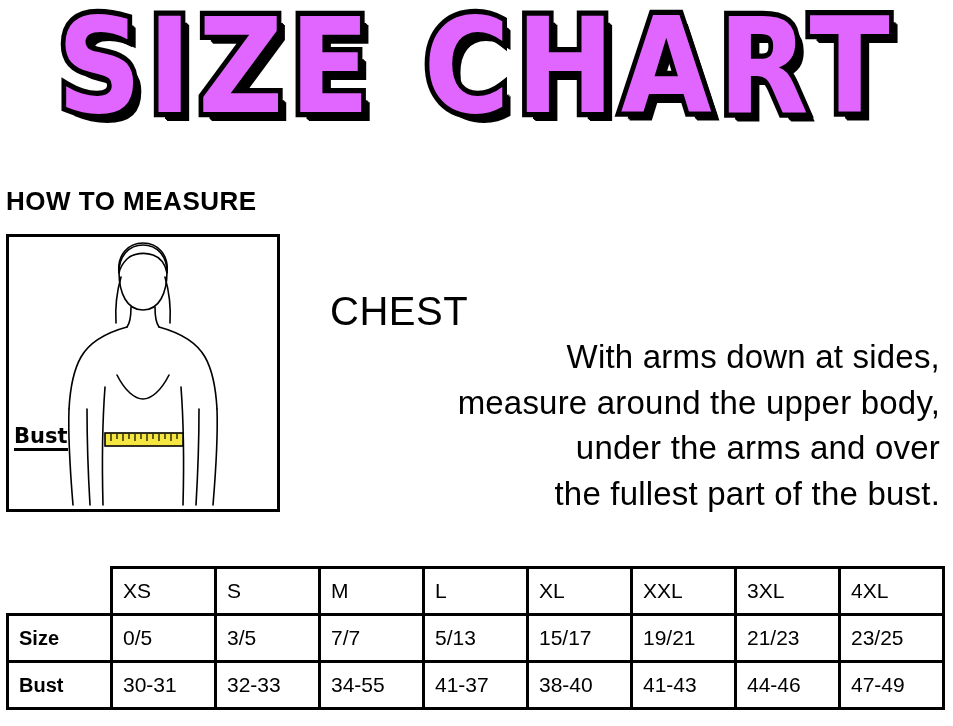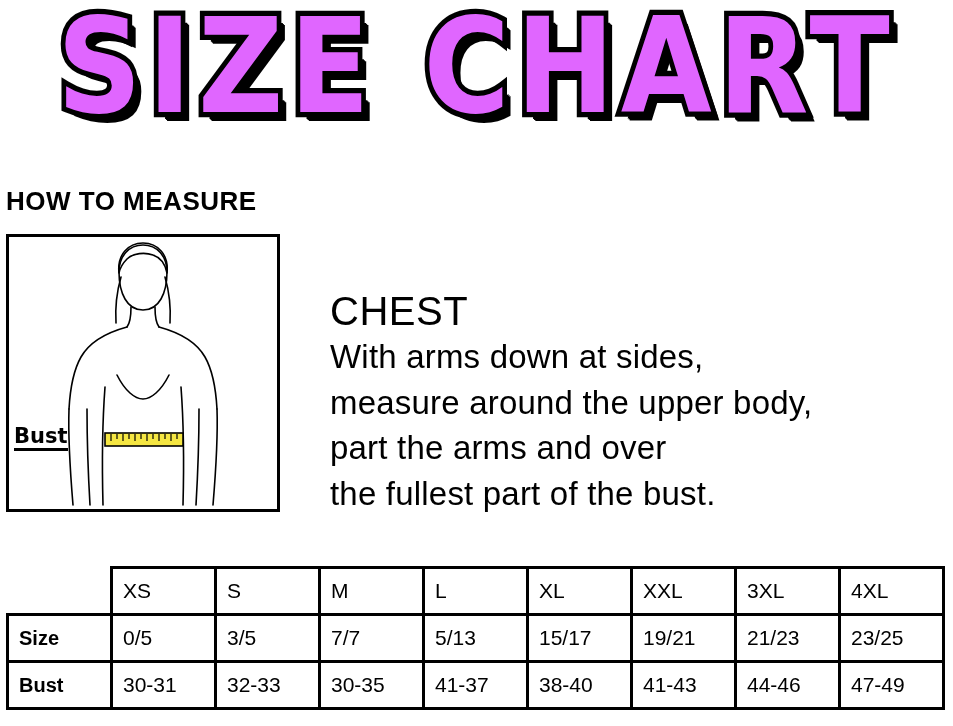--- a/index.html
+++ b/index.html
@@ -97,20 +97,21 @@
     line-height: 46px;
     letter-spacing: 0.5px;
   }
   .chest-line {
     font-family: "Liberation Sans", sans-serif;
     font-weight: normal;
     font-size: 33px;
     line-height: 45.5px;
     letter-spacing: 0.2px;
     white-space: nowrap;
+    text-align: right;
   }
 
   
   #size-table {
     position: absolute;
     left: 6px;
     top: 566px;
     width: 787px;
     border-collapse: collapse;
     table-layout: fixed;
@@ -194,21 +195,21 @@
       </g>
     </g>
   </svg>
 </div>
 <div id="bust-label">Bust</div>
 
 <div id="chest-block">
   <div id="chest-heading">CHEST</div>
   <div class="chest-line">With arms down at sides,</div>
   <div class="chest-line">measure around the upper body,</div>
-  <div class="chest-line">part the arms and over</div>
+  <div class="chest-line">under the arms and over</div>
   <div class="chest-line">the fullest part of the bust.</div>
 </div>
 
 <table id="size-table">
   <colgroup>
     <col class="col-rowhead">
     <col class="col-data">
       <col class="col-data">
       <col class="col-data">
       <col class="col-data">
@@ -237,21 +238,21 @@
       <td>5/13</td>
       <td>15/17</td>
       <td>19/21</td>
       <td>21/23</td>
       <td>23/25</td>
     </tr>
     <tr>
       <td class="rowhead">Bust</td>
       <td>30-31</td>
       <td>32-33</td>
-      <td>30-35</td>
+      <td>34-55</td>
       <td>41-37</td>
       <td>38-40</td>
       <td>41-43</td>
       <td>44-46</td>
       <td>47-49</td>
     </tr>
   </tbody>
 </table>
 
 </body></html>

